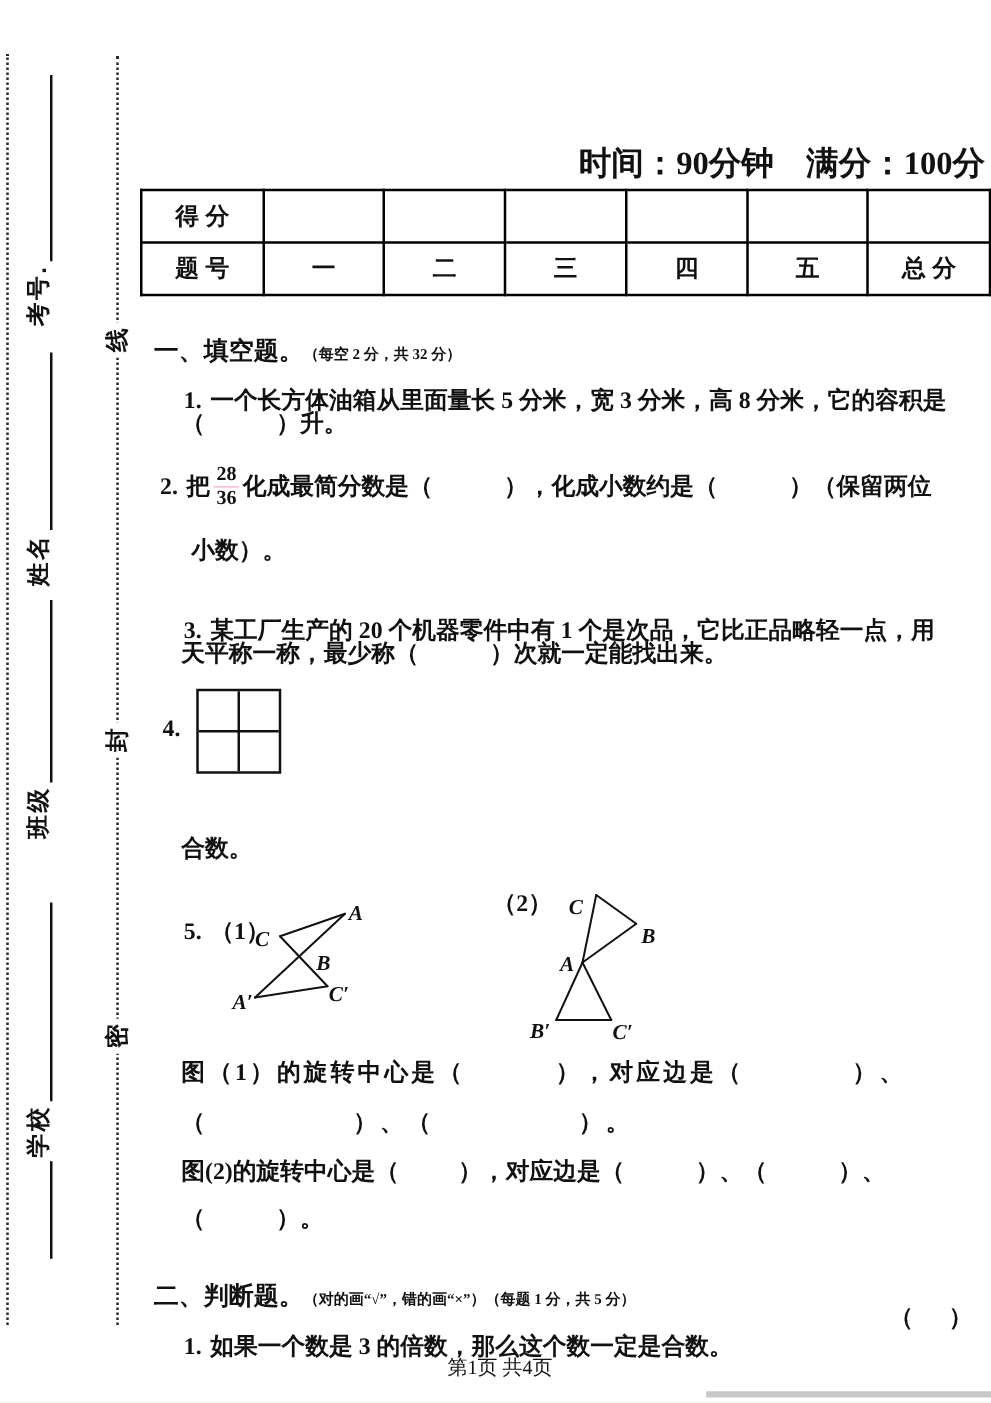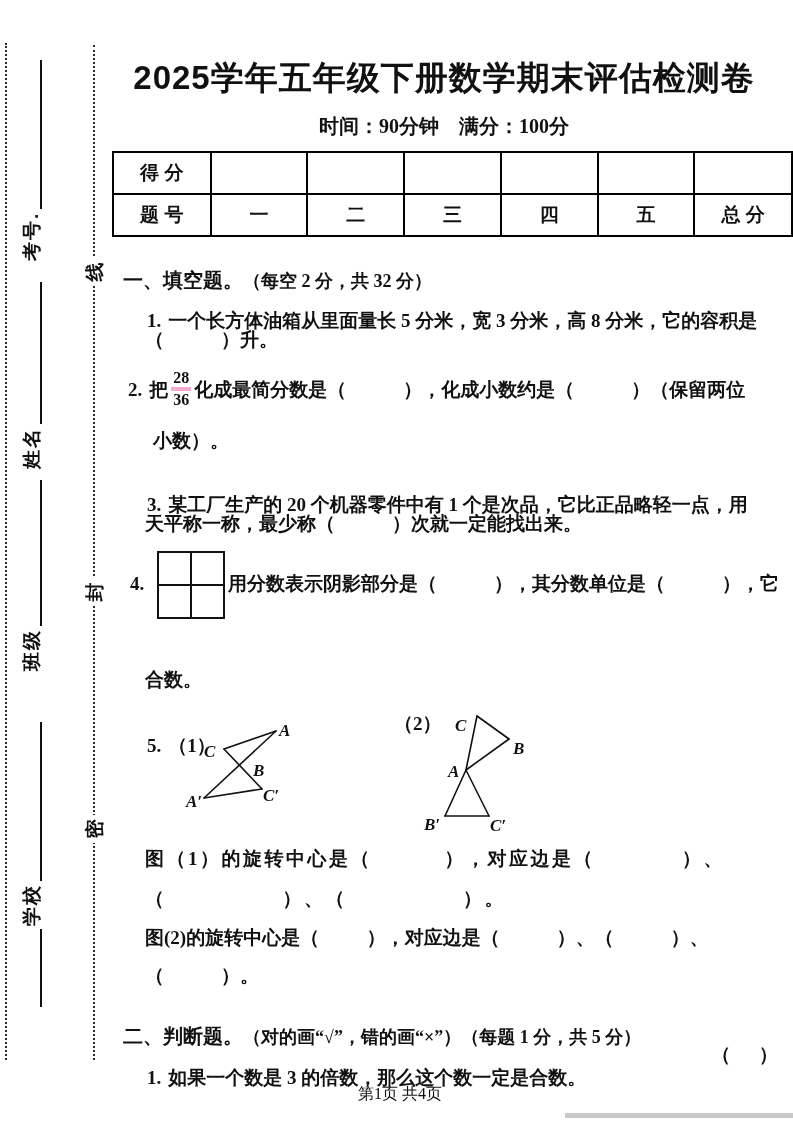--- a/index.html
+++ b/index.html
@@ -14,35 +14,35 @@
           font-weight:700;font-size:19px;line-height:21px;}
   .vlabel{padding:0 3px;letter-spacing:2px;white-space:pre;}
   .vlead,.vfill{border-bottom:2px solid #111;height:100%;}
   .vfill{flex:1;}
   .sealchar{position:absolute;left:81px;width:28px;height:24px;text-align:center;
             transform:rotate(-90deg);background:#fff;z-index:2;
             font-family:"Liberation Sans",sans-serif;font-weight:700;font-size:19px;line-height:24px;}
   
   .title{left:100px;width:688px;top:56px;text-align:center;font-family:"Liberation Sans",sans-serif;
          font-weight:900;font-size:33px;letter-spacing:1px;}
-  .subtitle{left:100px;width:688px;top:113px;text-align:center;font-weight:700;font-size:20px;}
+  .subtitle{left:100px;width:688px;top:113px;text-align:right;font-weight:700;font-size:26px;}
   
   .score-table{position:absolute;left:112px;top:151px;border-collapse:collapse;table-layout:fixed;}
   .score-table td{border:2px solid #000;width:95px;height:38px;text-align:center;vertical-align:middle;
         font-family:"Liberation Sans",sans-serif;font-weight:700;font-size:19px;white-space:pre;}
   
   .sec-title{font-family:Liberation Sans, sans-serif;font-weight:900;font-size:20px;}
-  .sec-note{font-weight:700;font-size:18px;}
+  .sec-note{font-weight:700;font-size:12px;}
   .bl{font-size:19px;font-weight:700;line-height:23px;white-space:pre;}
   .qno{font-weight:900;padding-right:7px;}
   .sp{letter-spacing:2.5px;}
   .q2row{display:flex;align-items:center;height:46px;}
   .frac{display:inline-flex;flex-direction:column;align-items:center;font-size:16px;
         line-height:18px;margin:0 3px;font-weight:700;}
-  .frac .fn{border-bottom:4px solid #f9a8d4;padding:0 2px;text-align:right;}
+  .frac .fn{border-bottom:1px solid #f9a8d4;padding:0 2px;text-align:right;}
   .grid4{position:absolute;left:157px;top:551px;width:64px;height:64px;border:2px solid #111;}
   .grid4::before{content:"";position:absolute;left:50%;top:0;bottom:0;border-left:2px solid #111;margin-left:-1px;}
   .grid4::after{content:"";position:absolute;top:50%;left:0;right:0;border-top:2px solid #111;margin-top:-1px;}
   .figsvg{position:absolute;left:150px;top:700px;}
   .figsvg text{font-family:"Liberation Serif",serif;font-style:italic;font-weight:700;font-size:17px;fill:#111;}
   .figsvg line{stroke:#111;stroke-width:1.6;stroke-linecap:round;}
   .judge-line{position:absolute;left:128px;top:1043px;width:650px;}
   .judge-paren{position:absolute;right:0;top:0;}
   .footer{left:100px;width:600px;top:1084px;text-align:center;font-size:16px;font-weight:400;}
   .shadow-bar{position:absolute;left:565px;top:1113px;width:228px;height:5px;background:#c8c8c8;}
@@ -70,21 +70,20 @@
   <div class="vfield" style="top:1007px;width:285px;">
     <span class="vlead" style="width:78px;"></span>
       <span class="vlabel">学校</span>
       <span class="vfill"></span>
   </div>
 
   <span class="sealchar" style="top:260px;">线</span>
   <span class="sealchar" style="top:580px;">封</span>
   <span class="sealchar" style="top:817px;">密</span>
 
-  <div class="abs title">2025学年五年级下册数学期末评估检测卷</div>
   <div class="abs subtitle">时间：90分钟    满分：100分</div>
 
   <table class="score-table">
     <tbody>
         <tr>
       <td>得 分</td>
       <td></td>
       <td></td>
       <td></td>
       <td></td>
@@ -117,21 +116,20 @@
   </div>
   <div class="abs bl" style="left:153px;top:429px;">小数）。</div>
 
   <div class="abs bl" style="left:128px;top:470px;">
     <span class="qno">3.</span><span>某工厂生产的 20 个机器零件中有 1 个是次品，它比正品略轻一点，用</span>
   </div>
   <div class="abs bl" style="left:145px;top:512px;">天平称一称，最少称（            ）次就一定能找出来。</div>
 
   <div class="abs bl qno" style="left:130px;top:572px;">4.</div>
   <div class="grid4"></div>
-  <div class="abs bl" style="left:228px;top:572px;">用分数表示阴影部分是（            ），其分数单位是（            ），它</div>
   <div class="abs bl" style="left:145px;top:668px;">合数。</div>
 
   <div class="abs bl" style="left:128px;top:711px;">
     <span class="qno">5.</span><span>（1）</span>
   </div>
   <div class="abs bl" style="left:394px;top:712px;">（2）</div>
 
   <svg class="figsvg" width="410" height="140" viewBox="150 700 410 140">
 
     <line x1="224" y1="749" x2="276" y2="731"></line>

